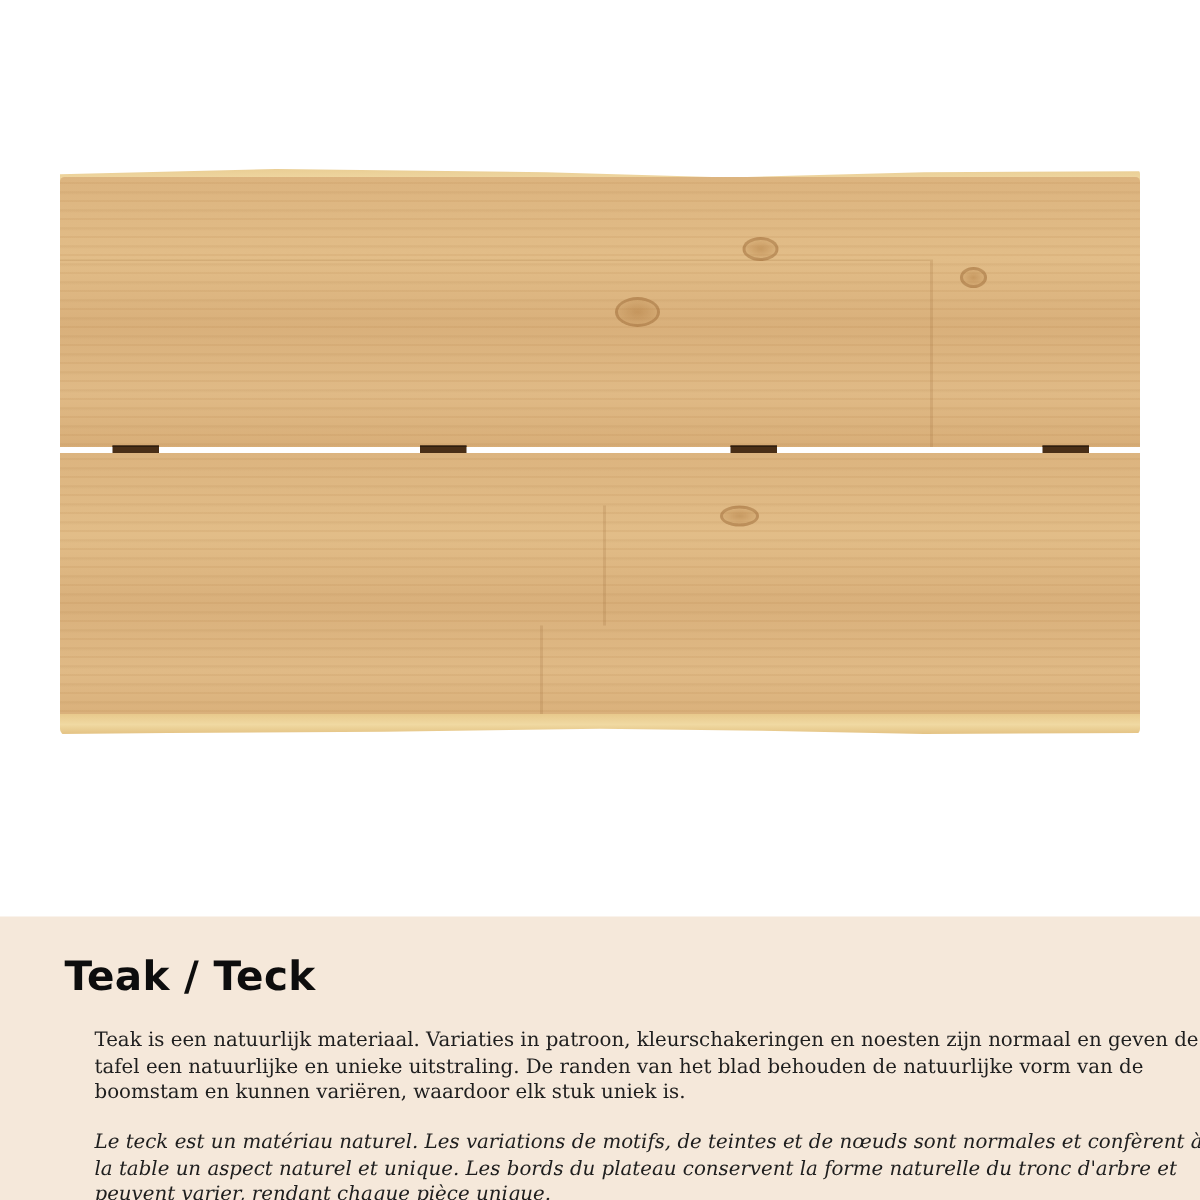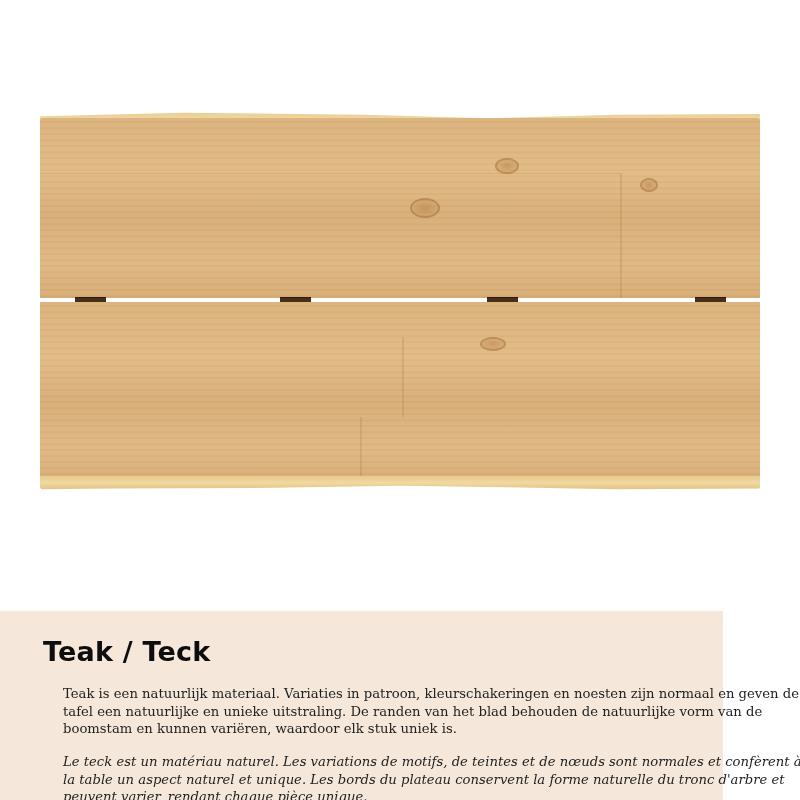--- a/index.html
+++ b/index.html
@@ -30,21 +30,21 @@
     border-radius: 0 0 4px 4px;
   }
   .seam { position: absolute; left: 0; top: 188px; width: 720px; height: 3px; background: #ffffff; }
   .clip { position: absolute; top: 187px; width: 31px; height: 5px; background: #4a2f17; border-top: 1px solid #2e1d0e; }
   .joint { position: absolute; background: rgba(150,100,50,0.18); }
   .knot {
     position: absolute; border-radius: 50%;
     border: 2px solid rgba(140,90,40,0.35);
     background: radial-gradient(ellipse at center, rgba(170,115,55,0.45), rgba(200,150,90,0.1));
   }
-  .info-panel { position: absolute; left: 0; top: 611px; width: 723px; height: 189px; background: #f5e8da; }
+  .info-panel { position: absolute; left: 0; top: 611px; width: 800px; height: 189px; background: #f5e8da; }
   .title {
     position: absolute; left: 43px; top: 25px; margin: 0;
     font-family: "DejaVu Sans", sans-serif; font-weight: bold; font-size: 27px; color: #0d0d0d; letter-spacing: 0.2px;
   }
   .body-text {
     position: absolute; left: 46px; top: 57px; width: 750px; margin: 17px;
     font-family: "DejaVu Serif", serif; font-size: 13.2px; line-height: 17.5px; color: #1e1e1e;
   }
   .para-fr { top: 125px; font-style: italic; }
 </style>

